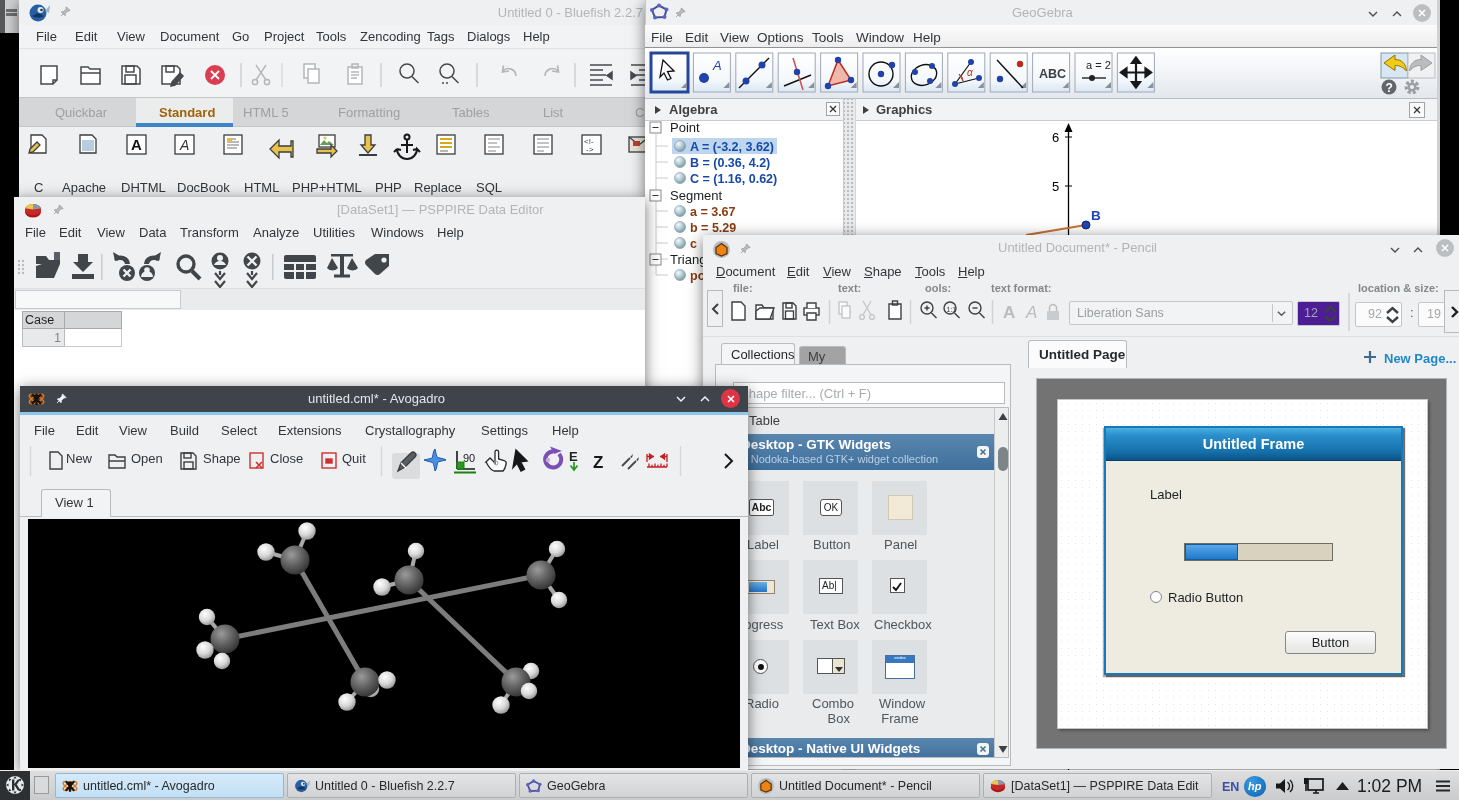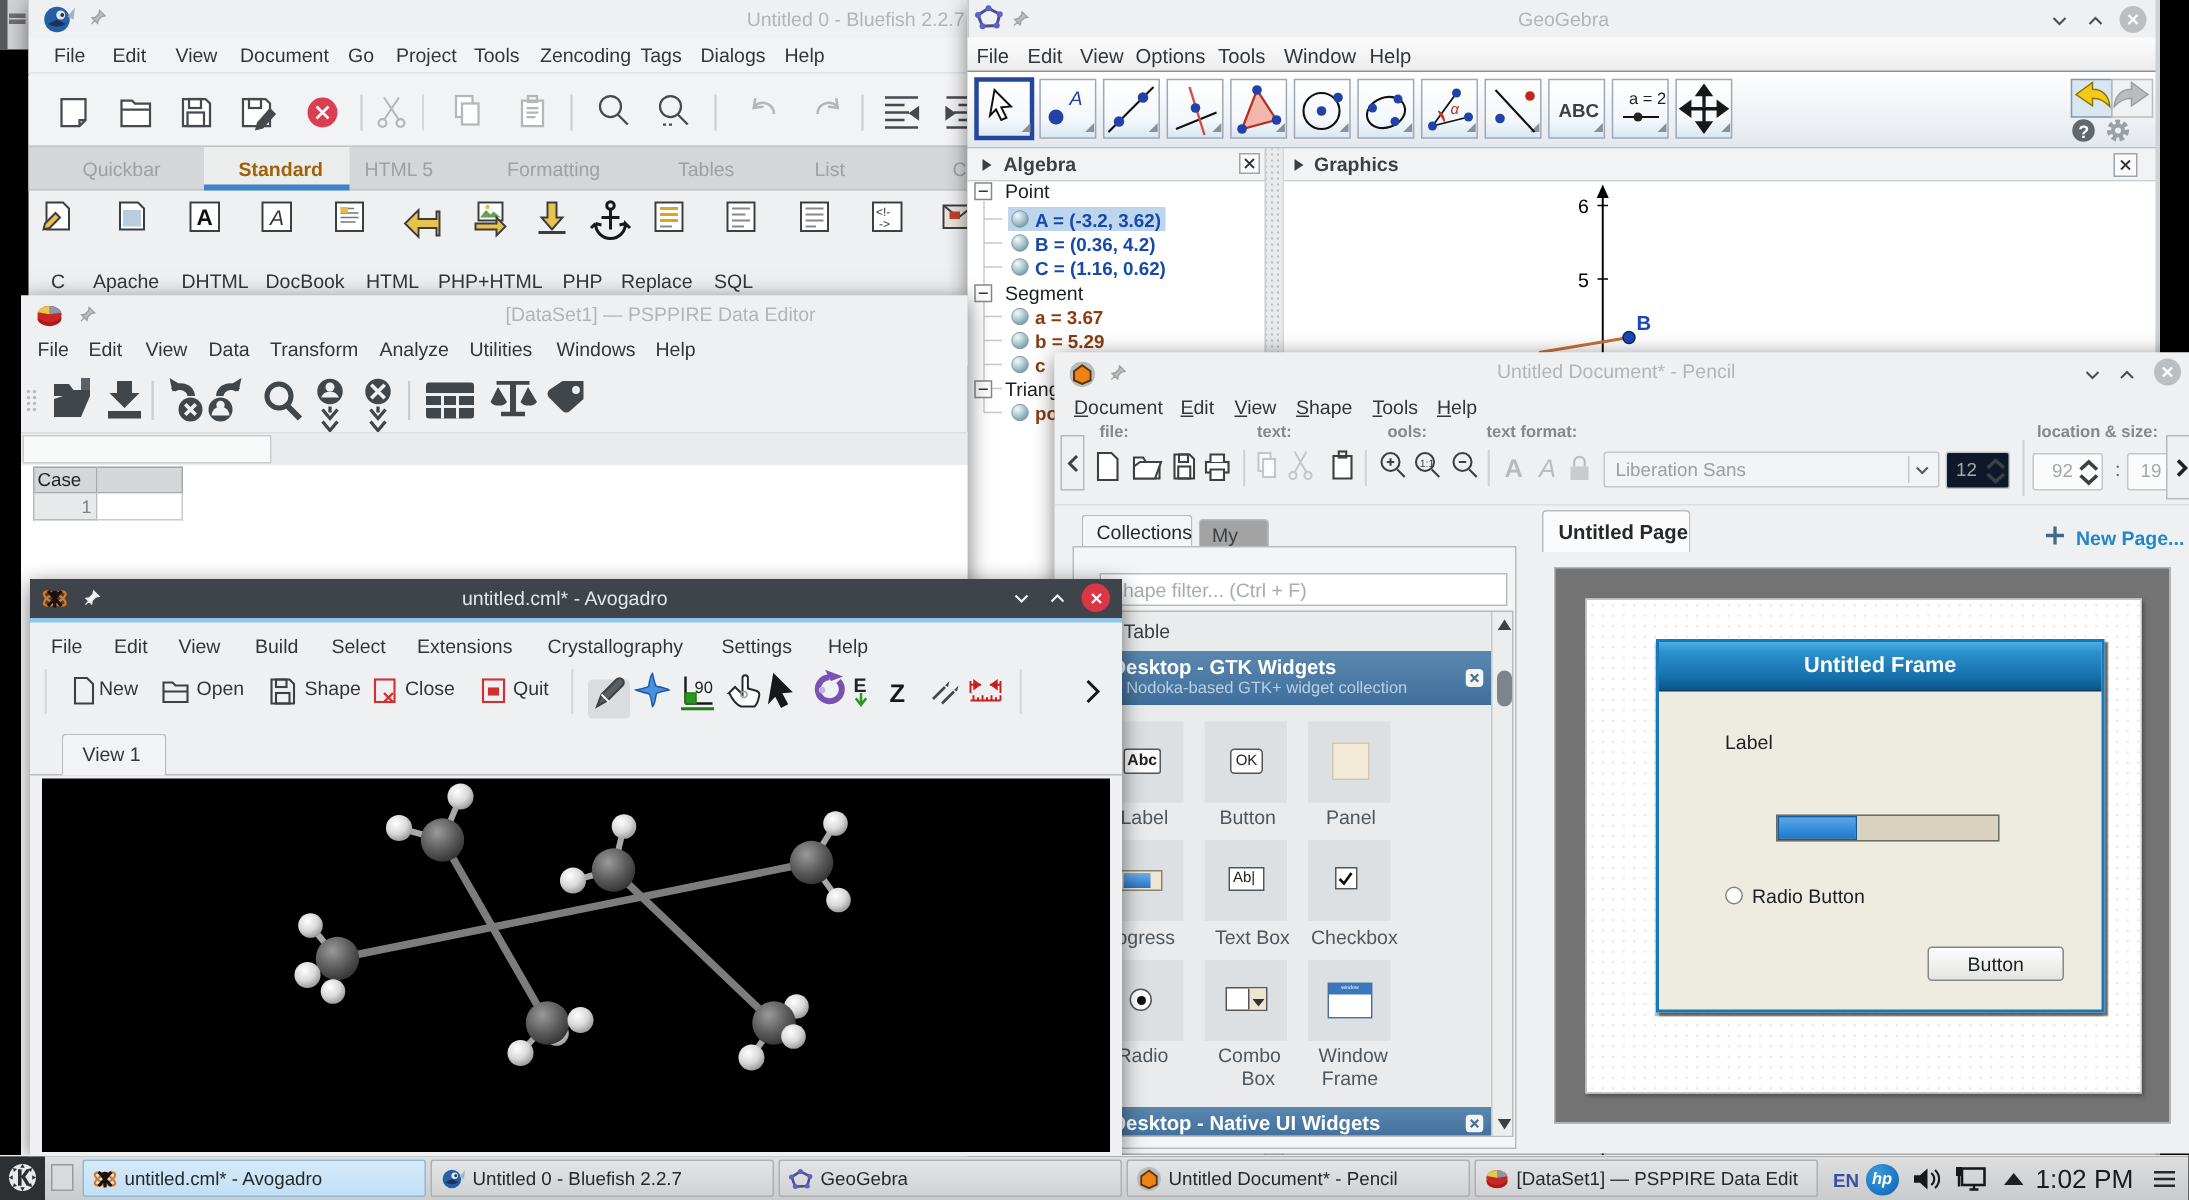--- a/index.html
+++ b/index.html
@@ -613,21 +613,21 @@
 
   <div class="abs" style="left:366px;top:66px;width:224px;height:24px;background:#f2f3f4;border:1px solid #c3c7c9;border-radius:2px;">
     <div class="abs" style="left:7px;top:4px;font-size:12.5px;color:#9ba0a3;">Liberation Sans</div>
     <div class="abs" style="right:2px;top:2px;width:18px;height:18px;border-left:1px solid #c3c7c9;">
       <svg class="abs" style="left:3px;top:4px" width="11" height="11" viewBox="0 0 12 12">
           <path d="M2 4 l4 4 4-4" fill="none" stroke="#55595d" stroke-width="1.5"></path>
         </svg>
     </div>
   </div>
 
-  <div class="abs" style="left:594px;top:66px;width:43px;height:25px;background:#0f172a;border:1px solid #c3c7c9;border-radius:2px;">
+  <div class="abs" style="left:594px;top:66px;width:43px;height:25px;background:#4c1d95;border:1px solid #c3c7c9;border-radius:2px;">
     <div class="abs" style="left:6px;top:4px;font-size:12.5px;color:#a4a8ab;">12</div>
     <svg class="abs" style="left:25px;top:2px" width="15" height="20" viewBox="0 0 15 20">
         <path d="M2 8 l5.5-5 5.5 5 M2 12 l5.5 5 5.5-5" fill="none" stroke="#3c4043" stroke-width="2.4"></path>
       </svg>
   </div>
   <svg class="abs" style="left:645px;top:58px" width="4" height="38">
       <line x1="1" y1="0" x2="1" y2="38" stroke="#cfd2d4" stroke-width="1.4"></line>
     </svg>
 
   <div class="abs" style="left:652px;top:67px;width:47px;height:25px;background:#fbfbfc;border:1px solid #c3c7c9;border-radius:2px;">

